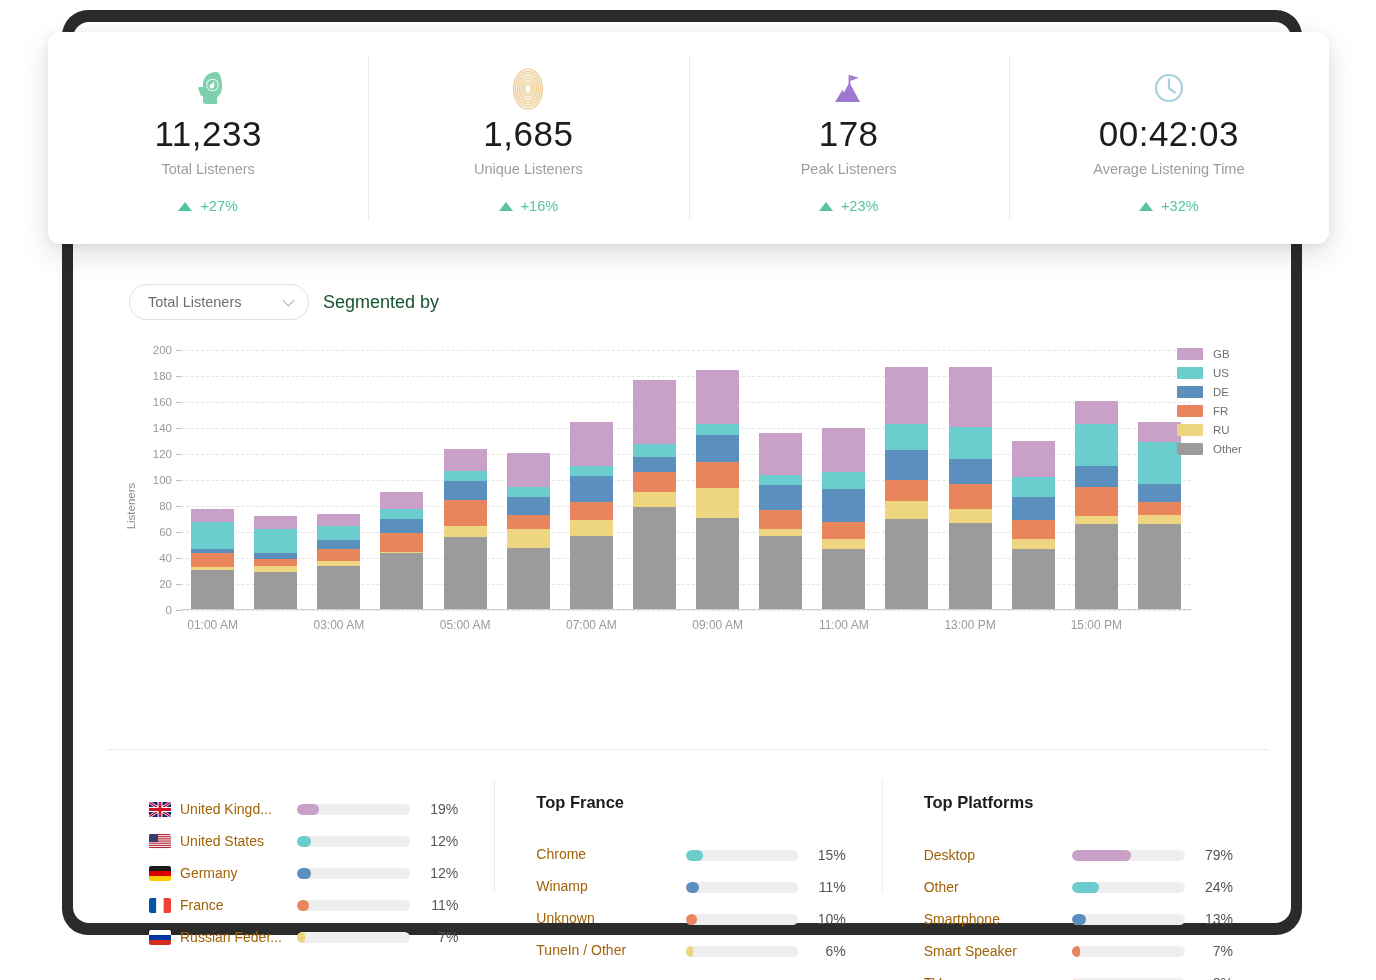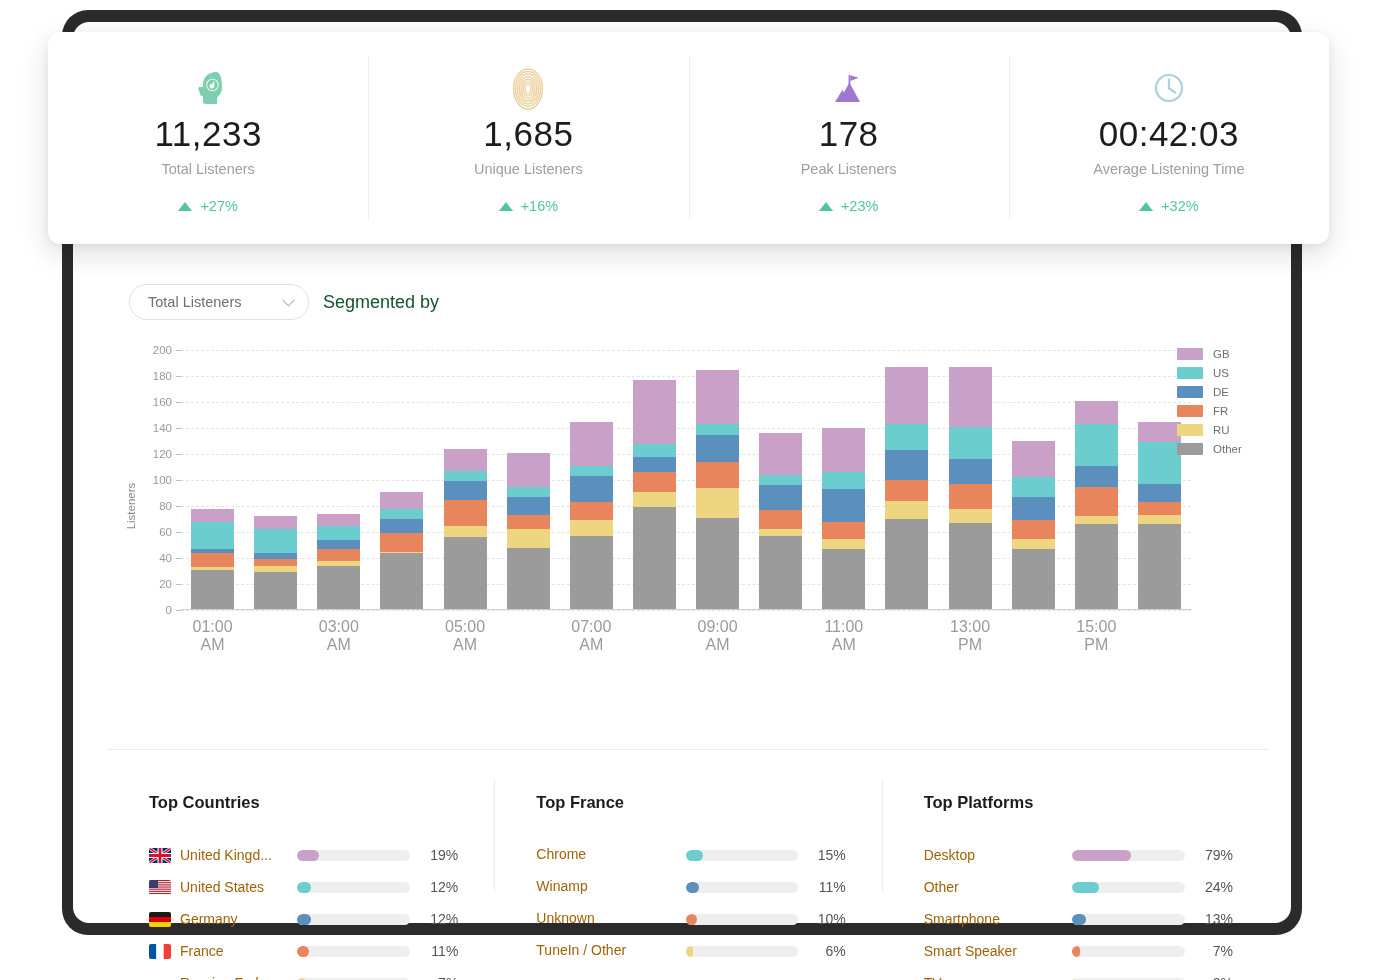--- a/index.html
+++ b/index.html
@@ -172,21 +172,21 @@
     width: 68%;
     display: flex; flex-direction: column-reverse;
   }
   .seg { width: 100%; }
   .x-labels {
     position: absolute;
     left: 52px; top: 278px;
     width: 1010px;
     display: flex;
   }
-  .x-slot { flex: 1 1 0; text-align: center; font-size: 16px; color: #9a9a9a; }
+  .x-slot { flex: 1 1 0; text-align: center; font-size: 12px; color: #9a9a9a; }
 
   .legend {
     position: absolute;
     left: 1048px; top: 8px;
     display: flex; flex-direction: column; gap: 7px;
   }
   .legend-row { display: flex; align-items: center; gap: 10px; }
   .legend-swatch { width: 26px; height: 12px; border-radius: 1px; }
   .legend-label { font-size: 11.5px; color: #6f6f6f; }
 
@@ -501,21 +501,20 @@
             <span class="legend-swatch" style="background:#9b9b9b"></span>
             <span class="legend-label">Other</span>
           </div>
         </div>
     </div>
 
     <div class="panel-divider" style="top:541px"></div>
 
     <div class="lists">
       <div class="list-col col-countries">
-        <div class="list-title">Top Countries</div>
         <div id="countries-rows">
             <div class="list-row">
               <div class="row-name">
                 <span>
                   <svg class="flag" viewBox="0 0 22 15" preserveAspectRatio="none">
                     <rect width="22" height="15" fill="#00247d"></rect>
                     <path d="M0 0l22 15M22 0L0 15" stroke="#fff" stroke-width="3"></path>
                     <path d="M0 0l22 15M22 0L0 15" stroke="#cf142b" stroke-width="1.6"></path>
                     <path d="M11 0v15M0 7.5h22" stroke="#fff" stroke-width="5"></path>
                     <path d="M11 0v15M0 7.5h22" stroke="#cf142b" stroke-width="2.8"></path>

